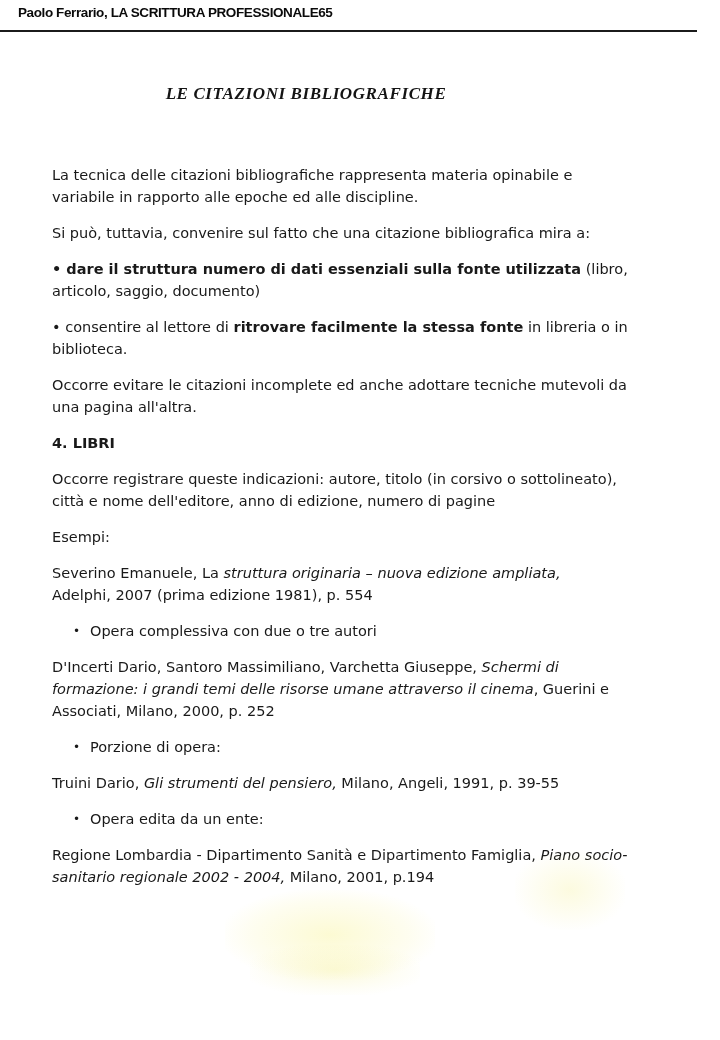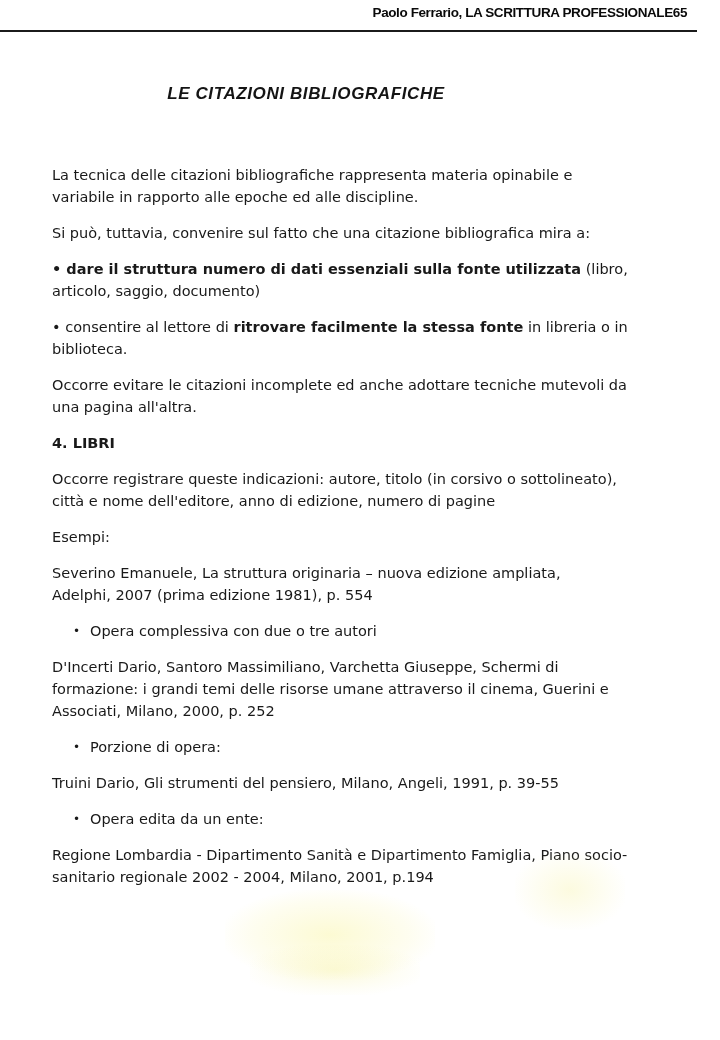--- a/index.html
+++ b/index.html
@@ -8,59 +8,59 @@
     background: #ffffff;
     position: relative;
     overflow: hidden;
     font-family: "DejaVu Sans", sans-serif;
     color: #191919;
   }
   .page-header {
     position: absolute;
     top: 5px; left: 18px; right: 33px;
     display: flex;
-    justify-content: flex-end;
+    justify-content: flex-start;
     align-items: baseline;
     font-family: "Liberation Sans", sans-serif;
     font-weight: bold;
     font-size: 13.5px;
     letter-spacing: -0.4px;
     color: #0a0a0a;
   }
   .header-rule {
     position: absolute;
     top: 30px; left: 0;
     width: 697px; height: 2px;
     background: #1b1b1b;
   }
   .doc-title {
     position: absolute;
     top: 84px; left: 0;
     width: 612px;
     text-align: center;
-    font-family: Liberation Sans, sans-serif;
+    font-family: Liberation Serif, serif;
     font-style: italic;
     font-weight: bold;
     font-size: 17px;
     letter-spacing: 0.6px;
     color: #141414;
   }
   .doc-body {
     position: absolute;
     top: 158px; left: 52px;
     width: 660px;
     font-size: 14.5px;
     line-height: 22px;
   }
   .para {
     margin: 6px 0 14px 0;
     white-space: pre-wrap;
   }
   .para span.b { font-weight: bold; }
-  .para span.i { }
+  .para span.i { font-style: italic; }
   .list-item { padding-left: 21px; }
   .list-item .bullet {
     display: inline-block;
     width: 17px;
     font-size: 12px;
     vertical-align: 1px;
   }
   
   .stain { position: absolute; pointer-events: none; }
   .stain-1 {

